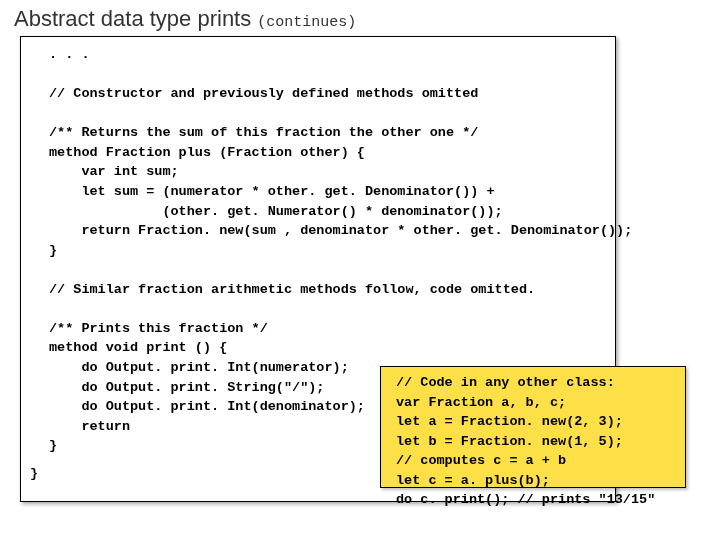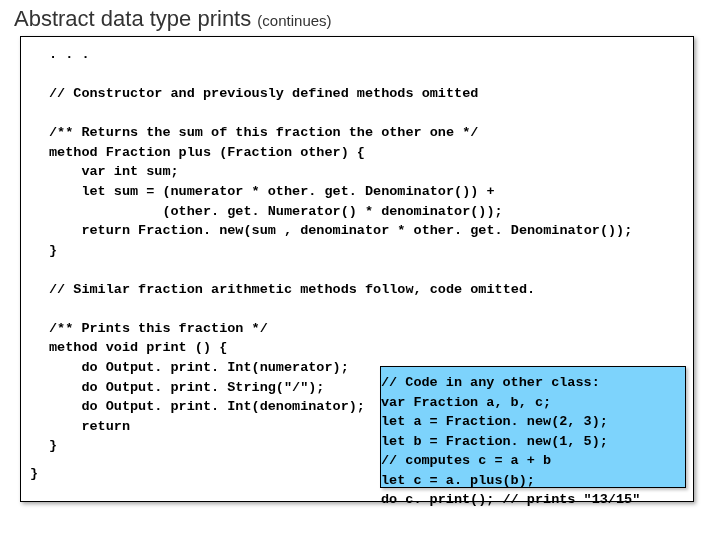--- a/index.html
+++ b/index.html
@@ -18,26 +18,27 @@
   .title {
     position: absolute;
     top: 6px;
     left: 14px;
     font-size: 22px;
     color: #333;
   }
   .title-cont {
     font-size: 15px;
     color: #333;
+    font-family: Liberation Mono, monospace;
   }
   .main-box {
     position: absolute;
     top: 36px;
     left: 20px;
-    width: 674px;
+    width: 596px;
     height: 466px;
     border: 1px solid #000;
     background: #fff;
     box-shadow: 2px 2px 4px rgba(0,0,0,0.35);
     padding: 8px 20px 8px 28px;
   }
   .code {
     font-family: "Courier New", Courier, monospace;
     font-size: 13.5px;
     line-height: 1.45;
@@ -45,23 +46,23 @@
     color: #000;
   }
   .code b { font-weight: bold; }
   .inner-box {
     position: absolute;
     top: 366px;
     left: 380px;
     width: 306px;
     height: 122px;
     border: 1px solid #000;
-    background: #7dd3fc;
+    background: #fde047;
     box-shadow: 2px 2px 3px rgba(0,0,0,0.25);
-    padding: 6px 0;
+    padding: 6px 15px;
   }
   .inner-code {
     font-family: "Courier New", Courier, monospace;
     font-size: 13.5px;
     line-height: 1.45;
     white-space: pre;
     color: #000;
   }
   .closing-brace {
     position: absolute;

